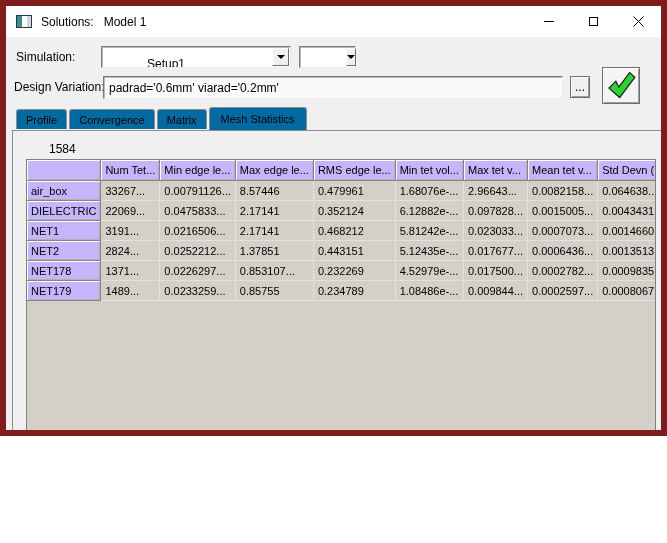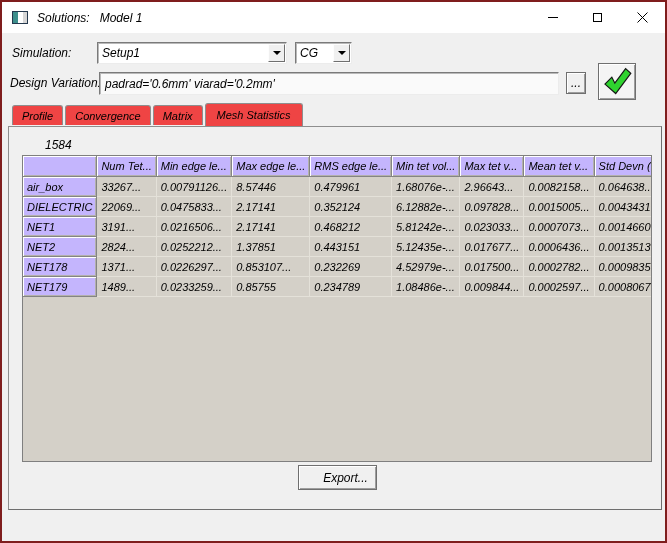--- a/index.html
+++ b/index.html
@@ -1,55 +1,55 @@
 <!DOCTYPE html>
 <html><head>
 <meta charset="utf-8">
 <style>
   * { margin:0; padding:0; box-sizing:border-box; }
   html,body { width:667px; height:543px; background:#ffffff; }
   body { font-family:"Liberation Sans", sans-serif; color:#000; }
 
-  .window { position:relative; width:667px; height:543px;
-            border:2px solid #7f1d1d; background:#f0f0f0; overflow:hidden;font-style:italic; }
+  .window { position:relative; width:667px; height:436px;
+            border:6px solid #7f1d1d; background:#f0f0f0; overflow:hidden; }
 
   
   .titlebar { height:31px; background:#ffffff; display:flex; align-items:center; }
   .app-icon { width:16px; height:13px; margin:0 9px 0 10px;
               border:1px solid #25394e;
               background:linear-gradient(to right,#3d8f8c 0 5px,#ffffff 5px 10px,#d6d6d6 10px); }
   .title-text { font-size:12px; display:flex; gap:10px; }
   .win-controls { margin-left:auto; display:flex; height:31px; }
   .win-btn { width:45px; height:31px; display:flex; align-items:center; justify-content:center; }
   .glyph-min { width:10px; height:1px; background:#000; }
   .glyph-max { width:9px; height:9px; border:1px solid #000; }
 
   
   .label { position:absolute; font-size:12px; white-space:nowrap; }
   .combo { position:absolute; display:flex; background:#fff;
            border:1px solid; border-color:#7a7a7a #ececec #ececec #7a7a7a;
            box-shadow:inset 1px 1px 0 #b9b9b9; }
-  .combo-value { flex:1; font-size:12px; padding:3px 0 0 4px; overflow:hidden; white-space:nowrap; }
+  .combo-value { flex:1; font-size:12px; padding:10px 0 0 4px; overflow:hidden; white-space:nowrap;margin-left:41px; }
   .combo-btn { width:17px; margin:1px; background:#f0f0f0; display:flex; align-items:center; justify-content:center;
                border:1px solid; border-color:#fdfdfd #6f6f6f #6f6f6f #fdfdfd; }
   .tri-down { width:0; height:0; border-left:4px solid transparent; border-right:4px solid transparent;
               border-top:4px solid #000; }
   .field { position:absolute; background:#fafafa; font-size:12px; padding:4px 0 0 5px;
            border:1px solid; border-color:#7a7a7a #ececec #ececec #7a7a7a;
            box-shadow:inset 1px 1px 0 #b9b9b9; white-space:nowrap; overflow:hidden; }
   .btn { background:#f0f0f0; border:1px solid #6f6f6f; font-size:12px;
          box-shadow:inset 1px 1px 0 #ffffff, inset -1px -1px 0 #9d9d9d;
          display:flex; align-items:center; justify-content:center;
          font-family:"Liberation Sans", sans-serif; }
   .browse-btn { position:absolute; left:564px; top:70px; width:20px; height:22px; }
   .check-btn  { position:absolute; left:596px; top:61px; width:38px; height:37px; background:#f4f4f4; }
 
   
   .tabstrip { position:absolute; left:10px; top:101px; display:flex; align-items:flex-end; z-index:3; }
-  .tab { font-size:11px; background:#ef4444; padding:4px 9px 3px 9px; margin-right:2px;
+  .tab { font-size:11px; background:#0369a1; padding:4px 9px 3px 9px; margin-right:2px;
          border:1px solid #8e8e8e; border-bottom:none; border-radius:3px 3px 0 0; }
   .tab.active { padding:5px 11px 5px 11px; margin-bottom:-1px; position:relative; z-index:4; }
   .tabpage { position:absolute; left:6px; top:124px; width:654px; height:384px;
              background:#f0f0f0; border:1px solid #8e8e8e;
              border-right-color:#6e6e6e; border-bottom-color:#6e6e6e; z-index:2; }
 
   
   .total-line { position:absolute; left:36px; top:11px; font-size:12px; display:flex; gap:9px; }
   .grid-box { position:absolute; left:13px; top:28px; width:630px; height:307px;
               background:#d4d0c8; border:1px solid #7f7f7f; overflow:hidden; }

